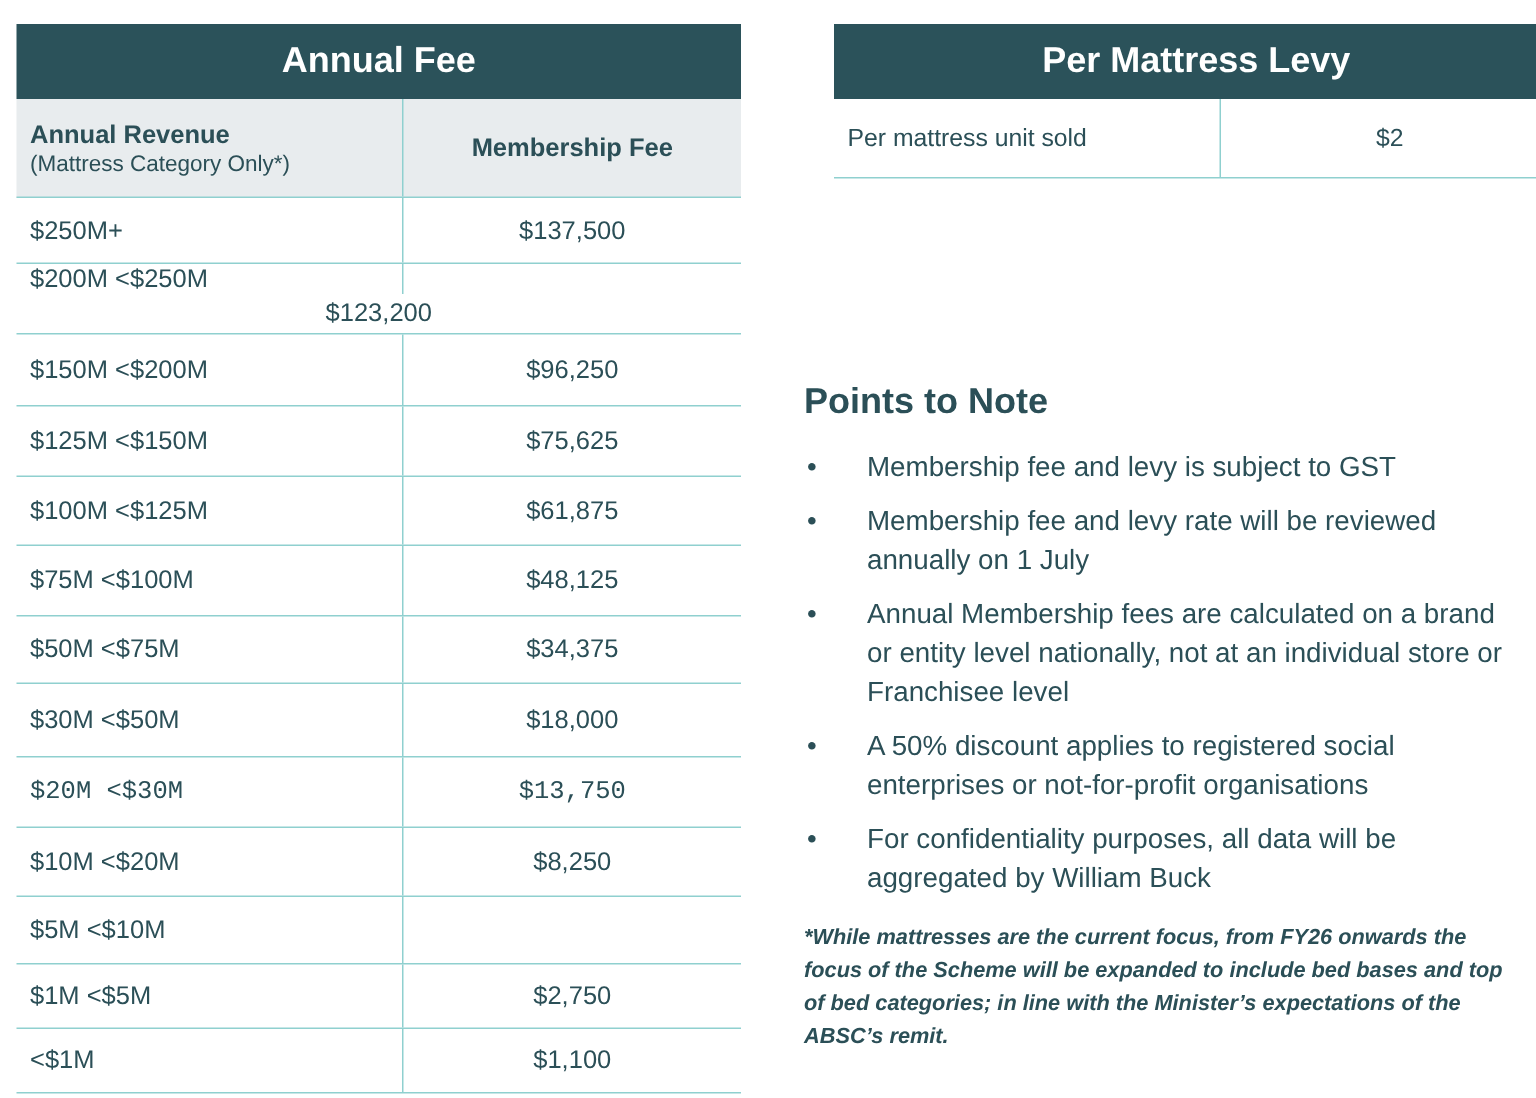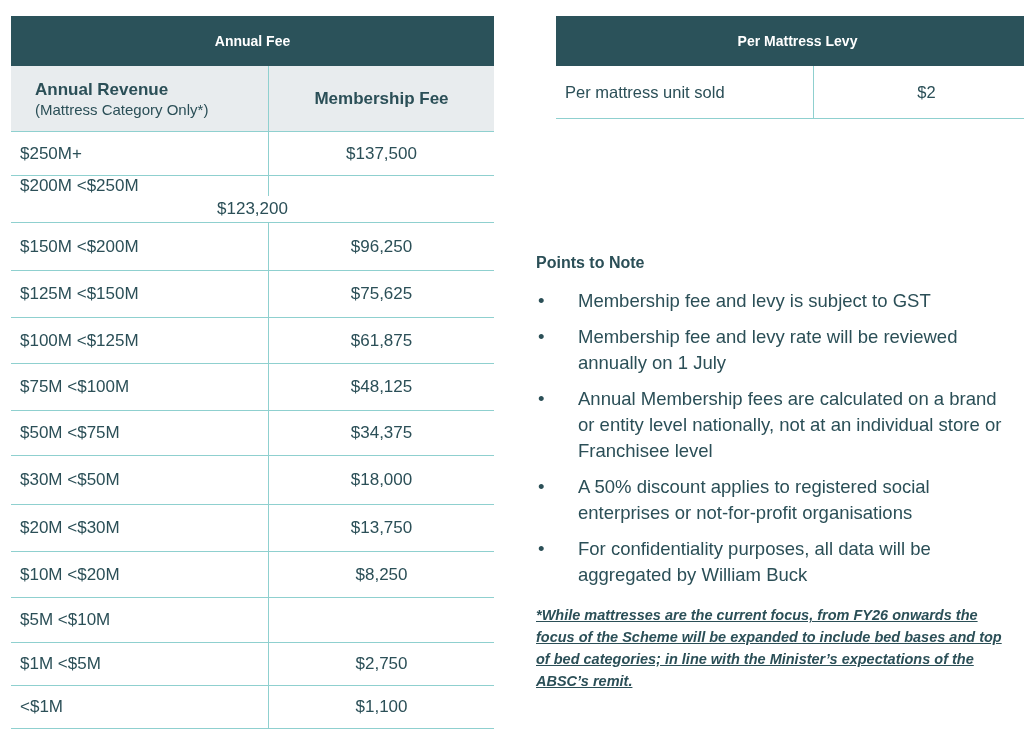--- a/index.html
+++ b/index.html
@@ -3,55 +3,54 @@
 <meta charset="utf-8">
 <style>
   html, body { margin: 0; padding: 0; background: #ffffff; }
   body {
     width: 1024px; height: 732px; position: relative; overflow: hidden;
     font-family: "Liberation Sans", "DejaVu Sans", sans-serif;
     color: #2b4f57;
   }
   .panel-header {
     background: #2b525a; color: #ffffff; font-weight: bold;
-    font-size: 14px; text-align: center;
+    font-size: 24px; text-align: center;
     display: flex; align-items: center; justify-content: center;
   }
   
   #annual { position: absolute; left: 11px; top: 16px; width: 483px; }
   #annual .panel-header { height: 50px; }
   .col-head {
     display: flex; background: #e8ecee; height: 65px;
     border-bottom: 1px solid #8fd0cf;
   }
-  .col-head .c1 { width: 258px; border-right: 1px solid #8fd0cf; padding-left: 24px; box-sizing: border-box; display:flex; flex-direction:column; justify-content:center; }
+  .col-head .c1 { width: 258px; border-right: 1px solid #8fd0cf; padding-left: 9px; box-sizing: border-box; display:flex; flex-direction:column; justify-content:center; }
   .col-head .c2 { flex: 1; display:flex; align-items:center; justify-content:center; font-weight:bold; font-size:17px; }
   .c1-title { font-weight: bold; font-size: 17px; line-height: 21px; }
   .c1-sub { font-size: 15px; line-height: 19px; }
   .row { display: flex; border-bottom: 1px solid #8fd0cf; font-size: 17px; }
   .row .c1 { width: 258px; border-right: 1px solid #8fd0cf; padding-left: 9px; box-sizing: border-box; display:flex; align-items:center; }
   .row .c2 { flex: 1; display:flex; align-items:center; justify-content:center; }
 
   
   #levy { position: absolute; left: 556px; top: 16px; width: 483px; }
   #levy .panel-header { height: 50px; }
   .levy-row { display: flex; height: 52px; border-bottom: 1px solid #8fd0cf; font-size: 16.5px; }
   .levy-row .c1 { width: 258px; border-right: 1px solid #8fd0cf; padding-left: 9px; box-sizing: border-box; display:flex; align-items:center; }
   .levy-row .c2 { flex:1; display:flex; align-items:center; justify-content:center; }
 
   
   #notes { position: absolute; left: 536px; top: 254px; width: 480px; }
-  .notes-title { font-weight: bold; font-size: 16px; margin-bottom: 16px; }
+  .notes-title { font-weight: bold; font-size: 24px; margin-bottom: 16px; }
   .note-item { display: flex; font-size: 18.5px; line-height: 26px; margin-bottom: 10px; }
   .bullet { width: 40px; flex: none; padding-left: 2px; }
   .note-text { flex: 1; }
   .footnote {
     font-style: italic; font-weight: bold; font-size: 14.5px; line-height: 22px;
     margin-top: 16px;
-    text-decoration: underline;
   }
 </style>
 </head>
 <body>
 
 <div id="annual">
   <div class="panel-header">Annual Fee</div>
   <div class="col-head">
     <div class="c1">
       <span class="c1-title">Annual Revenue</span>
@@ -85,21 +84,21 @@
         <div class="c2">$48,125</div>
       </div>
       <div class="row" style="height: 44px;">
         <div class="c1">$50M &lt;$75M</div>
         <div class="c2">$34,375</div>
       </div>
       <div class="row" style="height: 48px;">
         <div class="c1">$30M &lt;$50M</div>
         <div class="c2">$18,000</div>
       </div>
-      <div class="row" style="height: 46px;">
+      <div class="row" style="height: 46px; font-family: Liberation Mono, monospace;">
         <div class="c1">$20M &lt;$30M</div>
         <div class="c2">$13,750</div>
       </div>
       <div class="row" style="height: 45px;">
         <div class="c1">$10M &lt;$20M</div>
         <div class="c2">$8,250</div>
       </div>
       <div class="row" style="height: 44px;">
         <div class="c1">$5M &lt;$10M</div>
       </div>

